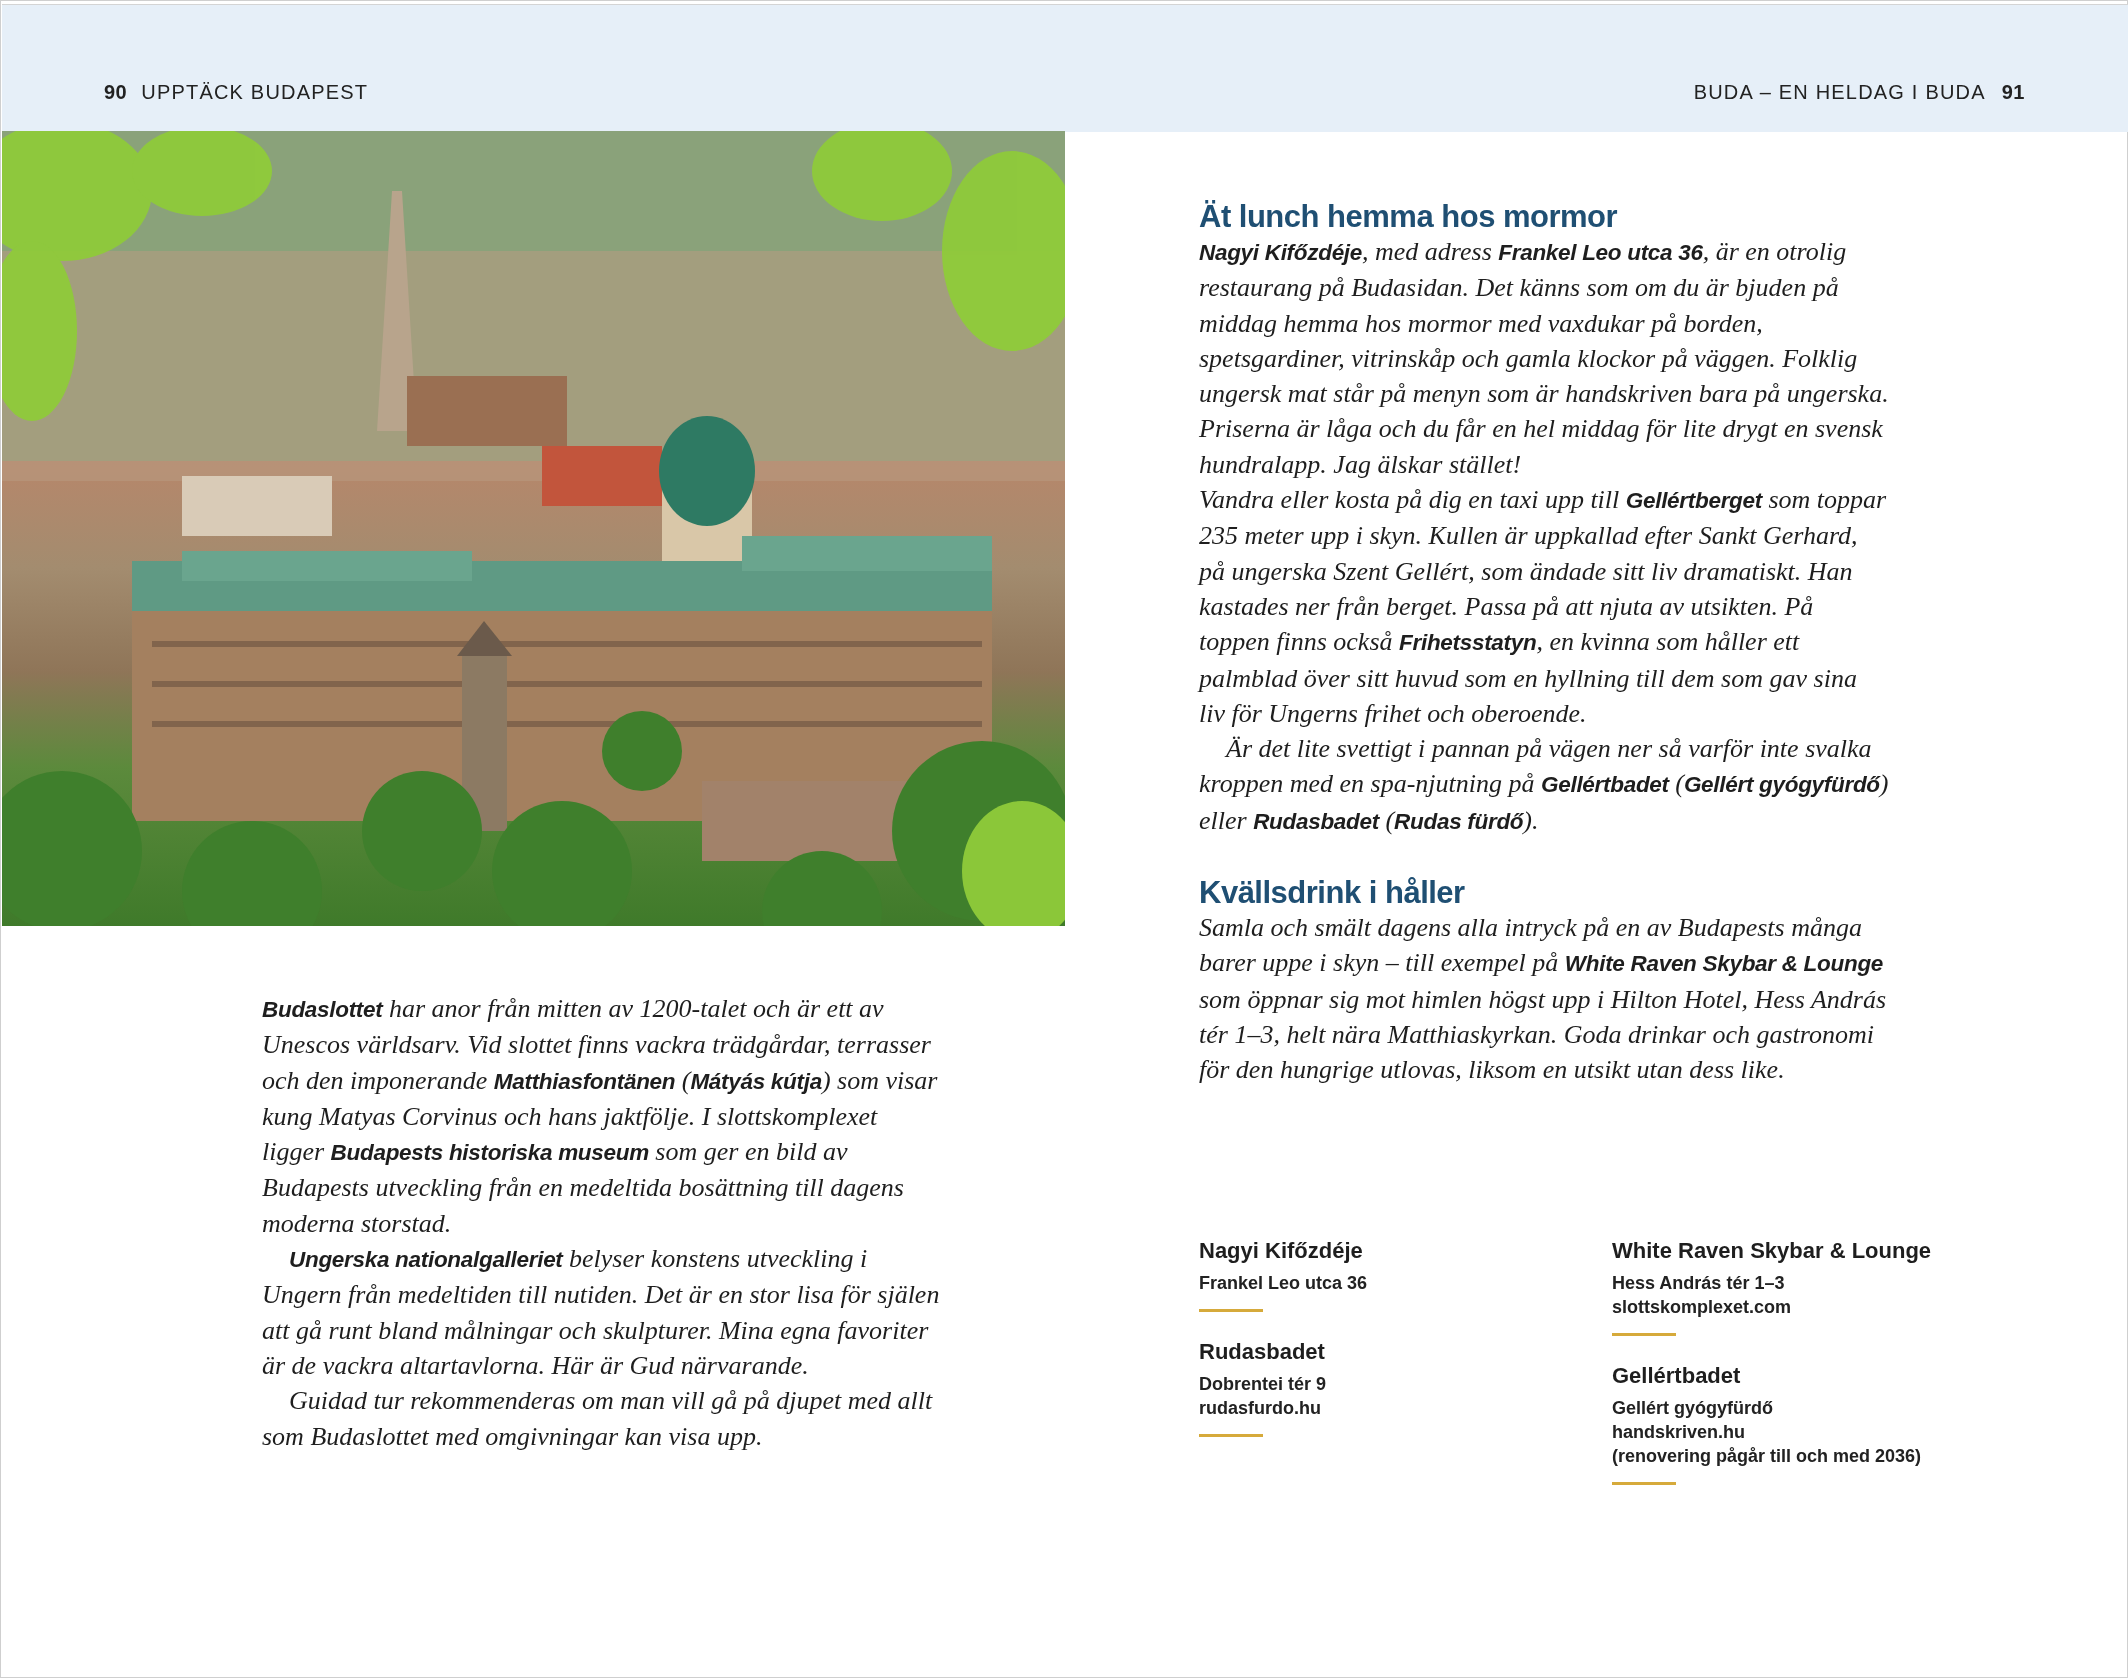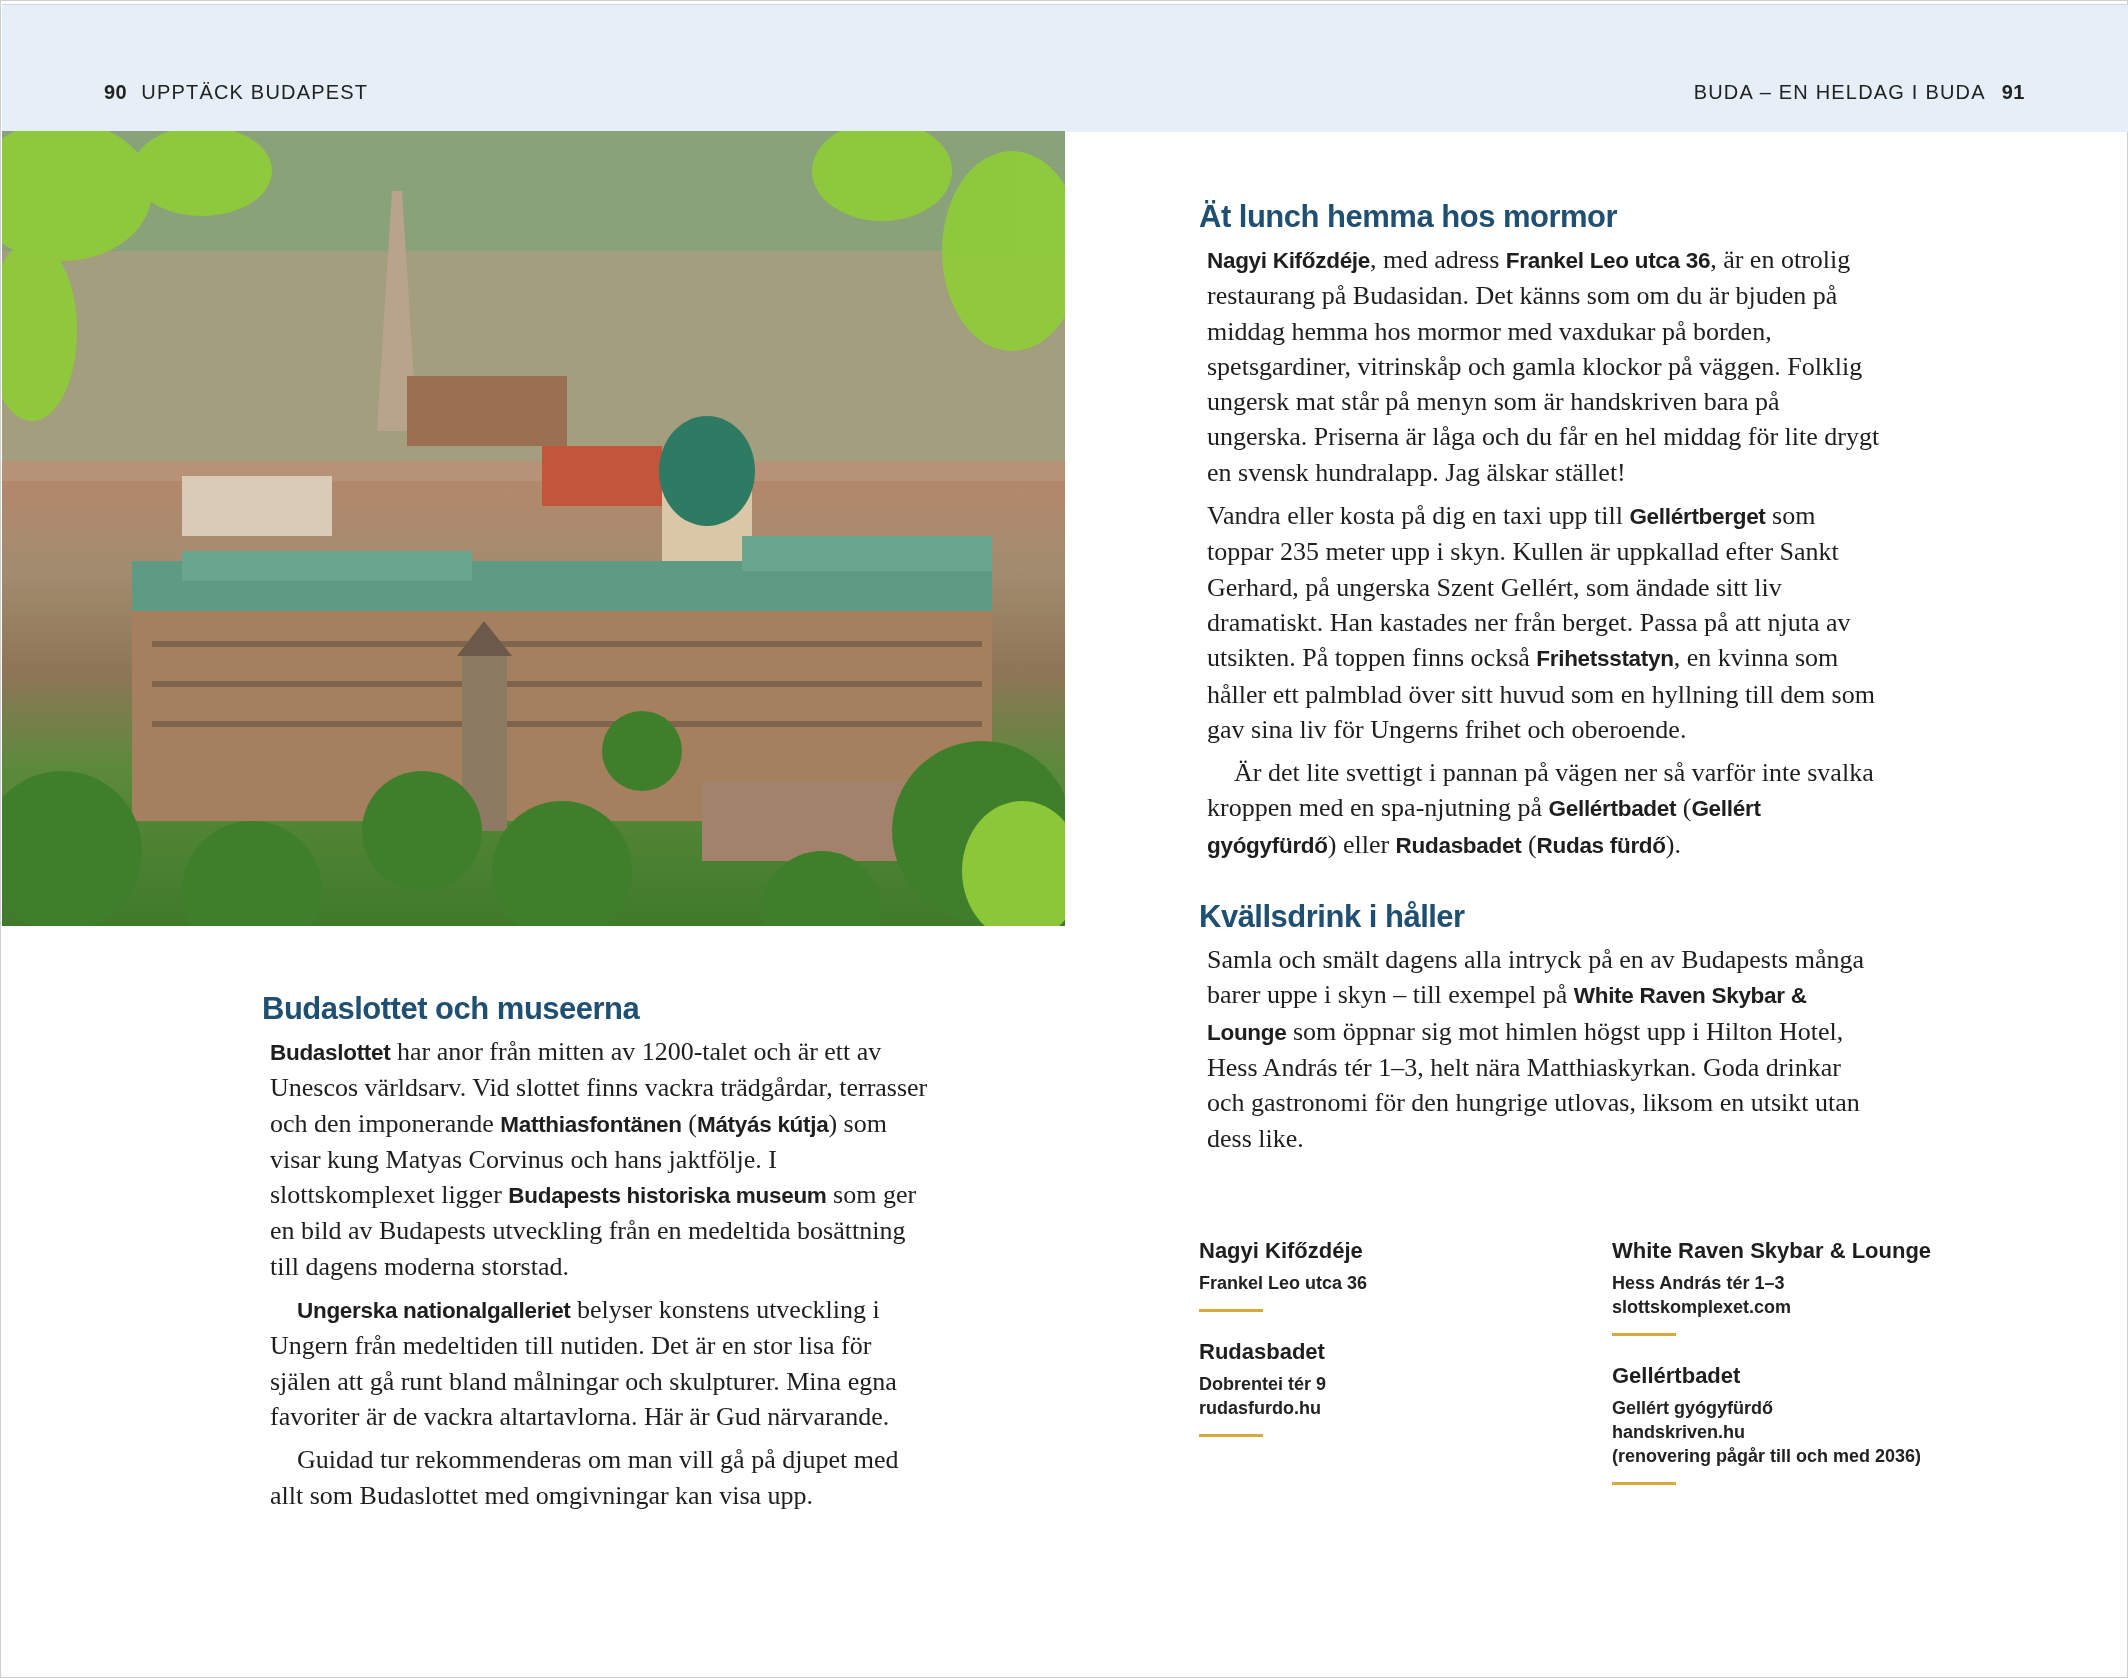--- a/index.html
+++ b/index.html
@@ -11,21 +11,21 @@
   .running-left { left: 102px; }
   .running-left .num { margin-right: 14px; }
   .running-right { right: 103px; }
   .running-right .num { margin-left: 16px; }
 
   .photo { position: absolute; left: 1px; top: 130px; width: 1063px; height: 795px; overflow: hidden;
     background: linear-gradient(180deg, #7fa870 0%, #a7b68f 18%, #c4a48a 30%, #b9866a 40%, #a38c6f 55%, #8f7558 68%, #5c8a3c 80%, #3f7a2a 100%); }
   .photo svg { position: absolute; left: 0; top: 0; width: 100%; height: 100%; }
 
   .col { position: absolute; font-family: "Liberation Serif", serif; font-size: 26px; line-height: 35.3px; color: #1e1e1e; }
-  .col p { margin: 8px; }
+  .col p { margin: 0; font-style: italic; }
   .col p.indent { text-indent: 27px; }
   .col b { font-family: "Liberation Sans", sans-serif; font-weight: bold; font-size: 22.5px; letter-spacing: -0.3px; }
   .h { font-family: "Liberation Sans", sans-serif; font-weight: bold; font-size: 31px; color: #1f4f73; letter-spacing: -0.5px; line-height: 35px; margin: 0; }
 
   .left-col { left: 261px; top: 990px; width: 680px; }
   .right-col { left: 1198px; top: 198px; width: 690px; }
   .sec2 { margin-top: 36px; }
   .sec3 { margin-top: 36px; }
 
   .facts { position: absolute; font-family: "Liberation Sans", sans-serif; color: #1e1e1e; }
@@ -96,21 +96,20 @@
         <ellipse cx="200" cy="40" rx="70" ry="45"></ellipse>
         <ellipse cx="880" cy="40" rx="70" ry="50"></ellipse>
         <ellipse cx="1010" cy="120" rx="70" ry="100"></ellipse>
         <ellipse cx="1020" cy="740" rx="60" ry="70"></ellipse>
       </g>
     </svg>
 
   </div>
 
   <div class="col left-col">
-    <h2 class="h">Budaslottet och museerna</h2>
     <p><b>Budaslottet</b><span> har anor från mitten av 1200-talet och är ett av Unescos världsarv. Vid slottet finns vackra trädgårdar, terrasser och den imponerande </span><b>Matthiasfontänen</b><span> (</span><b>Mátyás kútja</b><span>) som visar kung Matyas Corvinus och hans jaktfölje. I slottskomplexet ligger </span><b>Budapests historiska museum</b><span> som ger en bild av Budapests utveckling från en medeltida bosättning till dagens moderna storstad.</span></p>
     <p class="indent"><b>Ungerska nationalgalleriet</b><span> belyser konstens utveckling i Ungern från medeltiden till nutiden. Det är en stor lisa för själen att gå runt bland målningar och skulpturer. Mina egna favoriter är de vackra altartavlorna. Här är Gud närvarande.</span></p>
     <p class="indent">Guidad tur rekommenderas om man vill gå på djupet med allt som Budaslottet med omgivningar kan visa upp.</p>
   </div>
 
   <div class="col right-col">
     <h2 class="h">Ät lunch hemma hos mormor</h2>
     <p><b>Nagyi Kifőzdéje</b><span>, med adress </span><b>Frankel Leo utca 36</b><span>, är en otrolig restaurang på Budasidan. Det känns som om du är bjuden på middag hemma hos mormor med vaxdukar på borden, spetsgardiner, vitrinskåp och gamla klockor på väggen. Folklig ungersk mat står på menyn som är handskriven bara på ungerska. Priserna är låga och du får en hel middag för lite drygt en svensk hundralapp. Jag älskar stället!</span></p>
 
     <p><span>Vandra eller kosta på dig en taxi upp till </span><b>Gellértberget</b><span> som toppar 235 meter upp i skyn. Kullen är uppkallad efter Sankt Gerhard, på ungerska Szent Gellért, som ändade sitt liv dramatiskt. Han kastades ner från berget. Passa på att njuta av utsikten. På toppen finns också </span><b>Frihetsstatyn</b><span>, en kvinna som håller ett palmblad över sitt huvud som en hyllning till dem som gav sina liv för Ungerns frihet och oberoende.</span></p>

